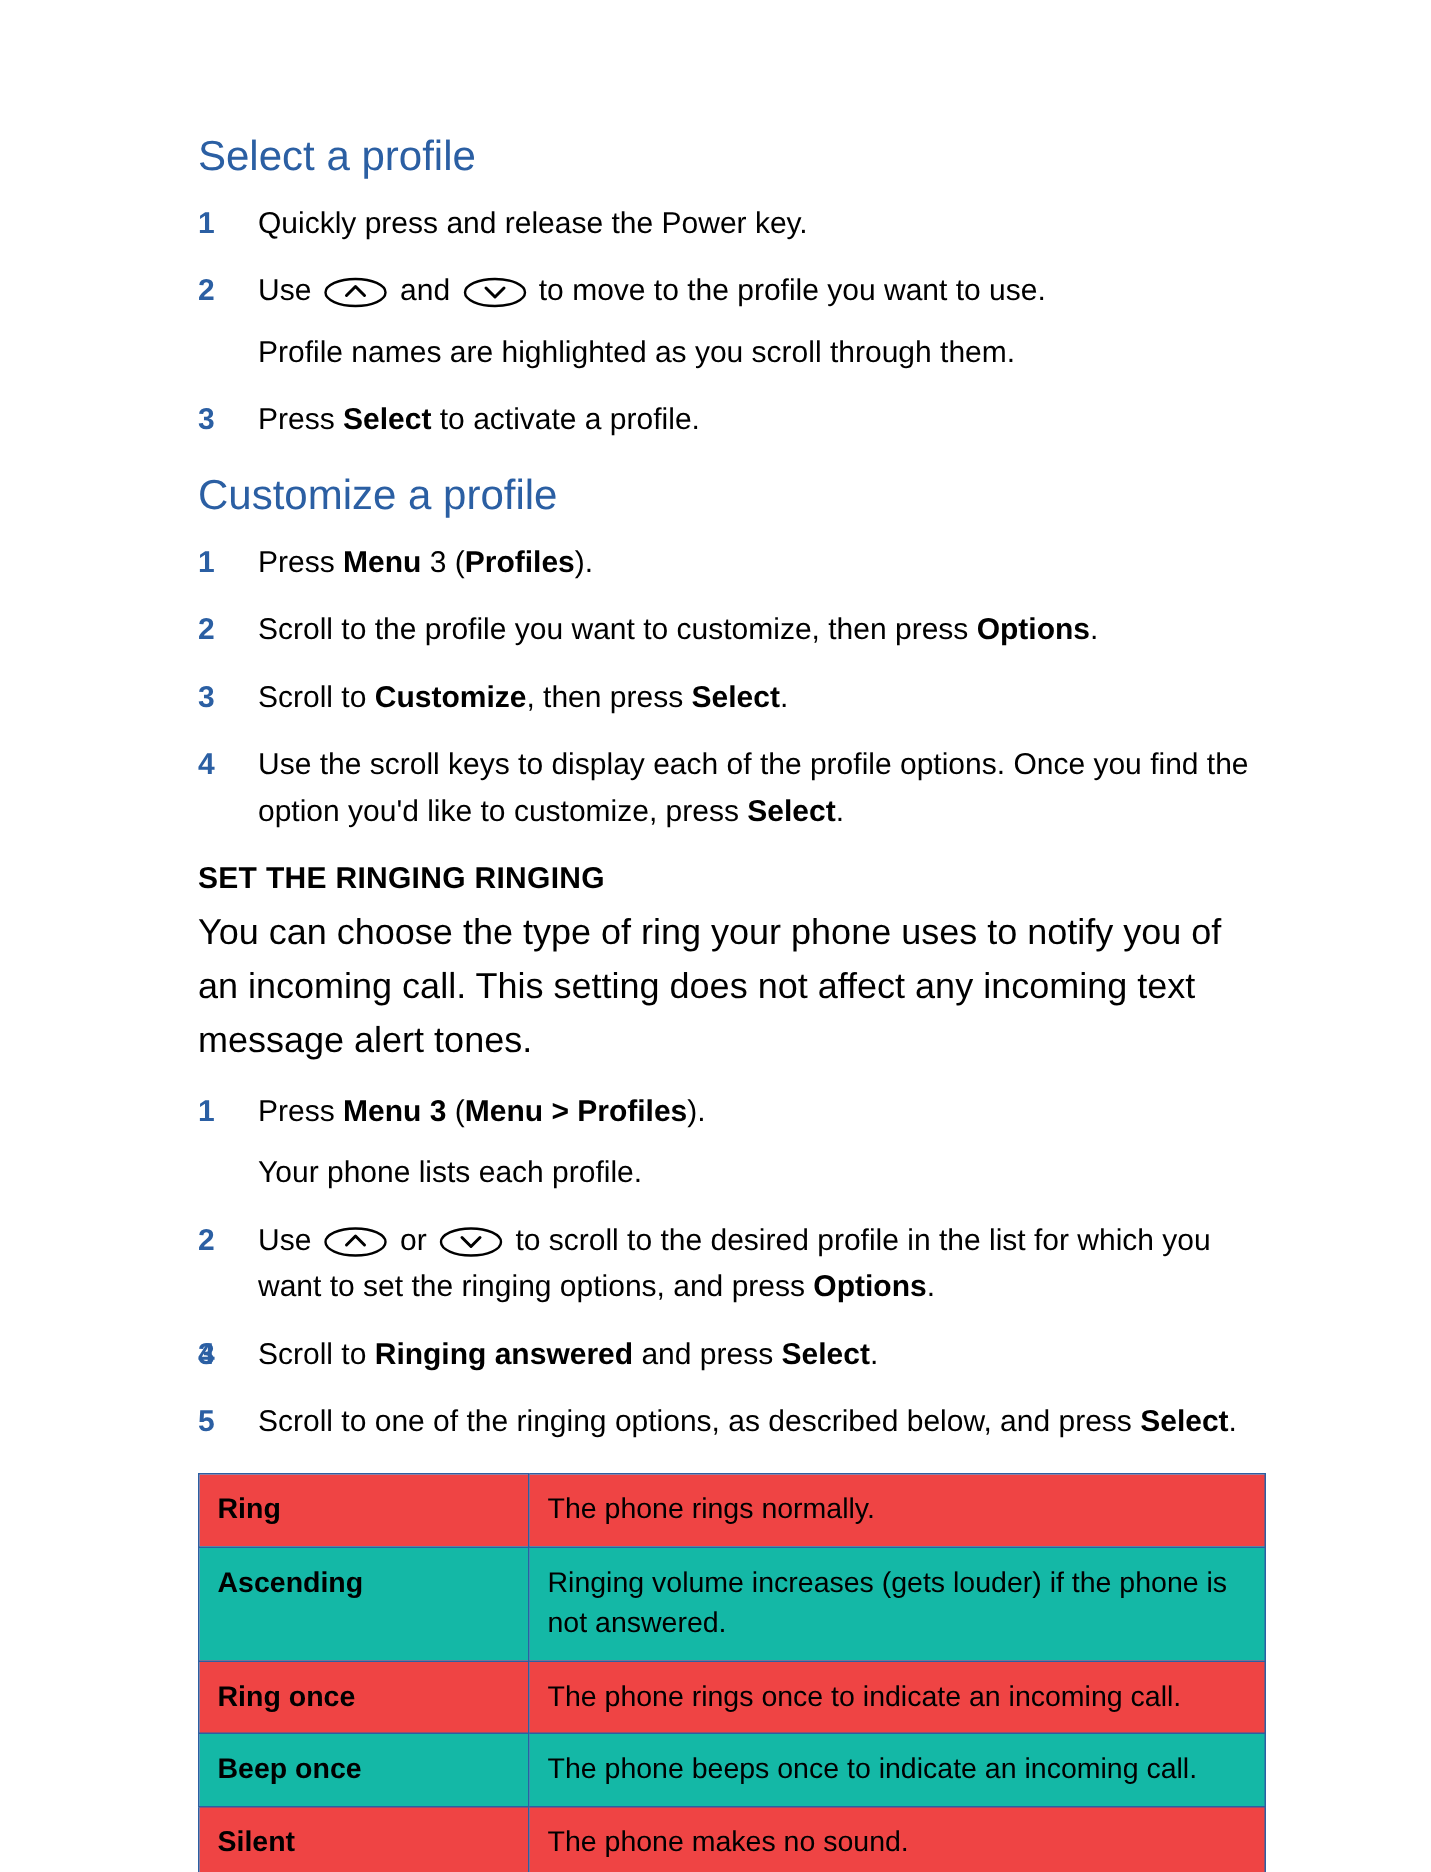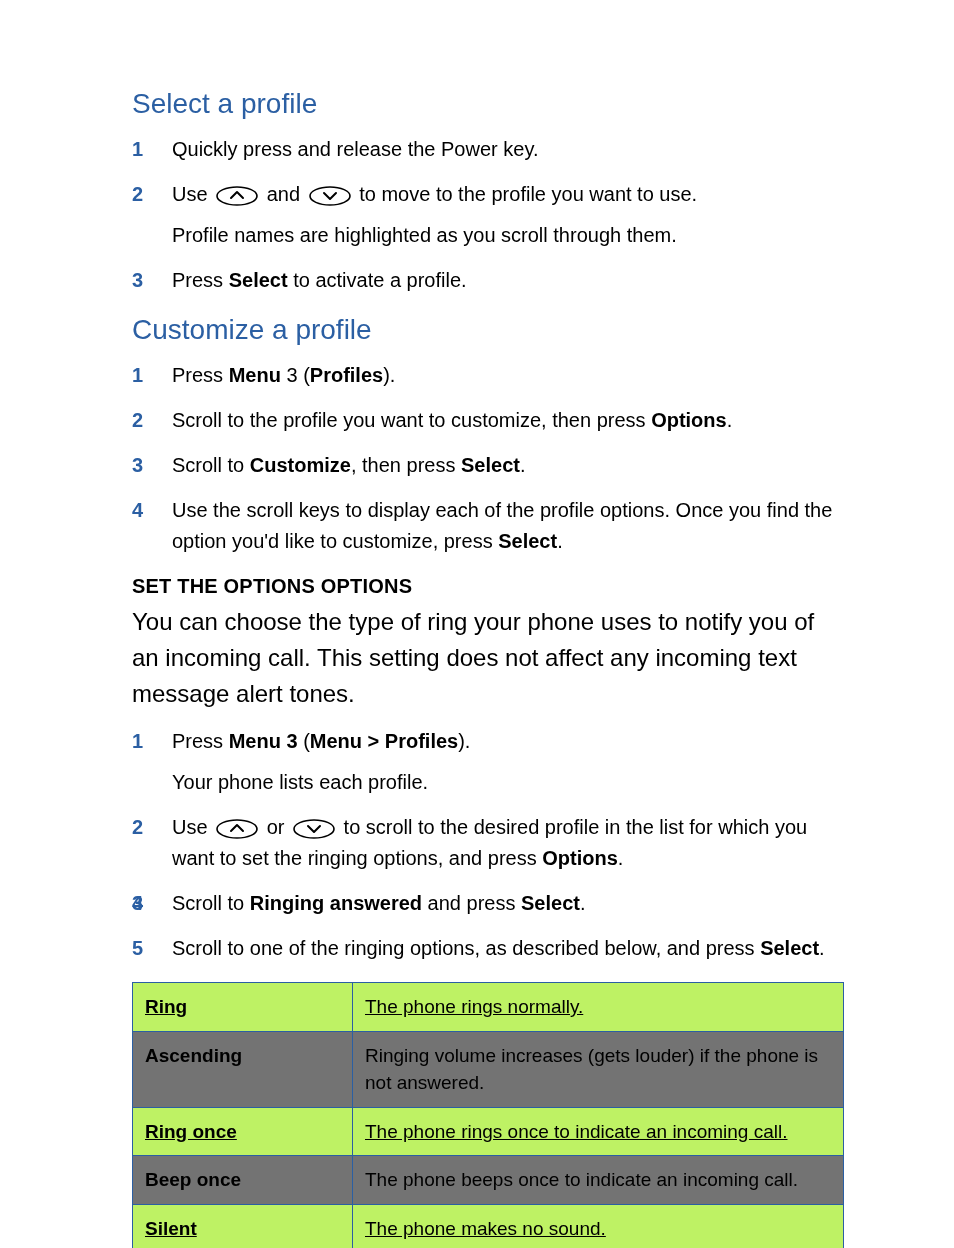--- a/index.html
+++ b/index.html
@@ -83,22 +83,22 @@
   table.opts td {
     border: 1px solid #2b5fa3;
     padding: 10px 12px;
     vertical-align: top;
     line-height: 1.45;
   }
   table.opts td.name {
     width: 195px;
     font-weight: 700;
   }
-  tr.dark td { background: #bef264; text-decoration: underline; }
-  tr.light td { background: #737373; }
+  tr.dark td { background: #ef4444; }
+  tr.light td { background: #14b8a6; }
 </style>
 </head>
 <body>
 
 <div class="page">
 
   <h2 class="section">Select a profile</h2>
   <ol class="steps">
     <li>
       <span class="num">1</span>
@@ -154,21 +154,21 @@
       </span>
     </li>
     <li>
       <span class="num">4</span>
       <span>
         <span>Use the scroll keys to display each of the profile options. Once you find the option you'd like to customize, press </span><span class="bold">Select</span><span>.</span>
       </span>
     </li>
   </ol>
 
-  <div class="subheading">SET THE OPTIONS OPTIONS</div>
+  <div class="subheading">SET THE RINGING RINGING</div>
   <p class="body">You can choose the type of ring your phone uses to notify you of an incoming call. This setting does not affect any incoming text message alert tones.</p>
 
   <ol class="steps">
     <li>
       <span class="num">1</span>
       <span>
         <span>Press </span><span class="bold">Menu 3</span><span> (</span><span class="bold">Menu &gt; Profiles</span><span>).</span>
         <span class="sub">Your phone lists each profile.</span>
       </span>
     </li>

